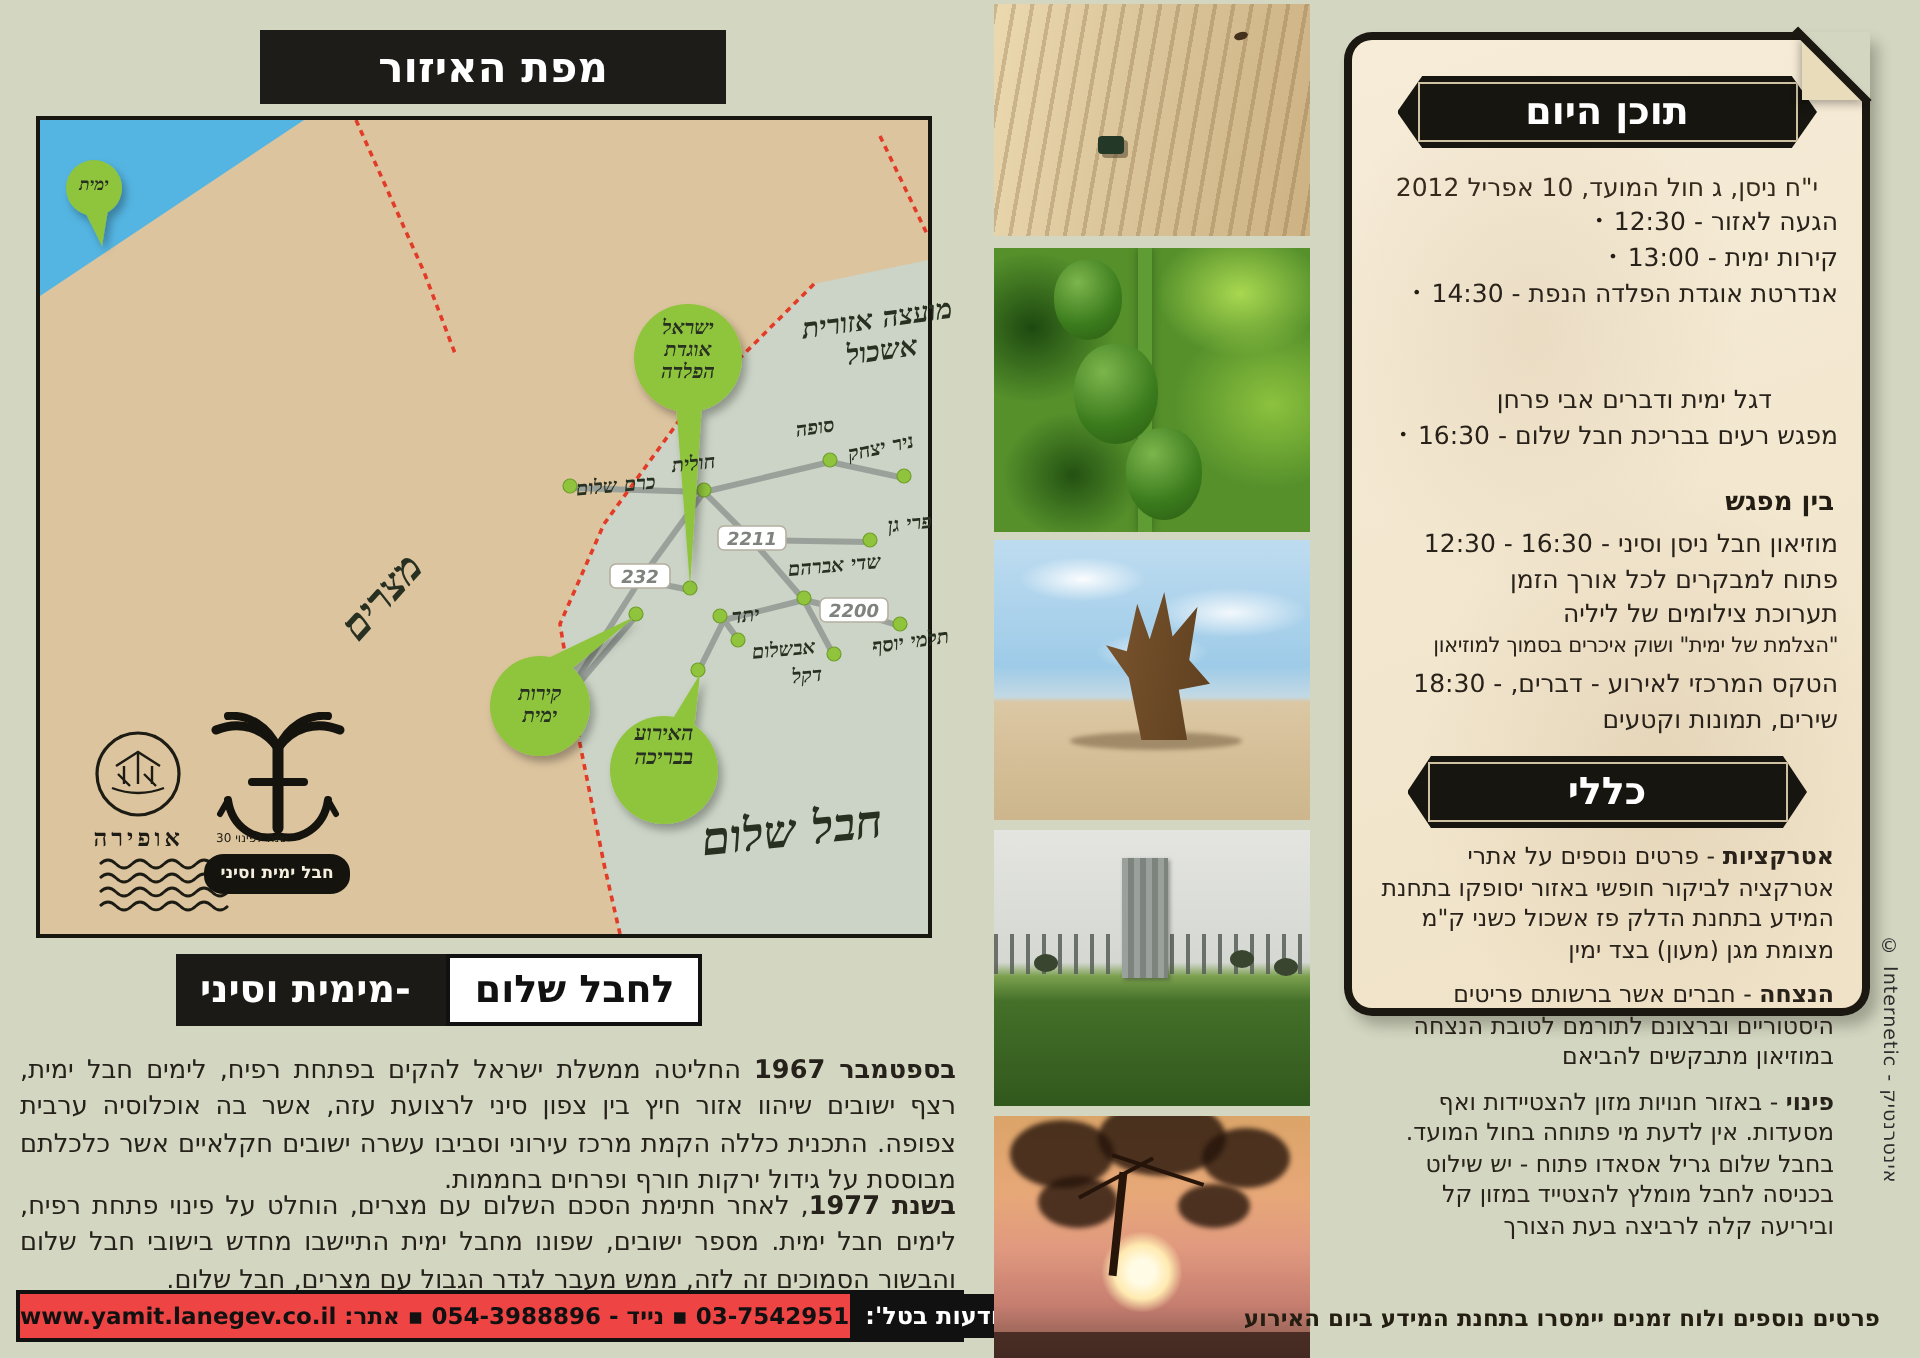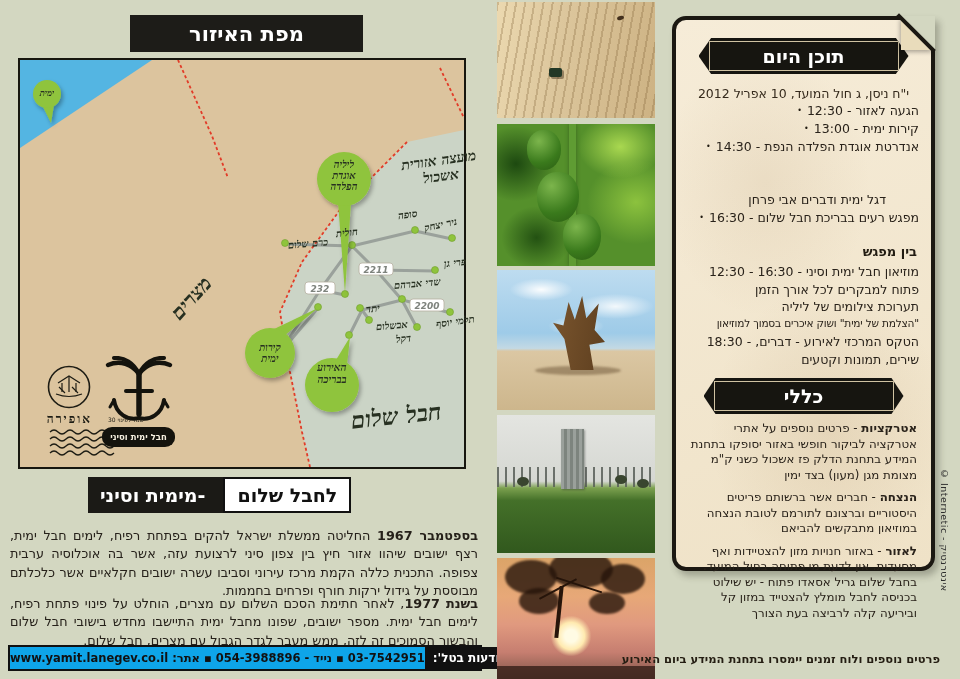--- a/index.html
+++ b/index.html
@@ -38,21 +38,21 @@
   }
   .heading2 .h-black .t{direction:rtl;}
   .heading2 .h-white{
     background:#ffffff;color:#111;font-size:19px;font-weight:bold;border:2px solid #111;
     display:flex;align-items:center;padding:0 12px;direction:rtl;box-sizing:border-box;
   }
   .para{position:absolute;left:10px;width:468px;direction:rtl;text-align:justify;
     font-size:12.8px;line-height:18.5px;color:#26211a;}
   .para b{font-weight:bold;}
   .contact{position:absolute;left:8px;top:645px;width:474px;height:26px;display:flex;direction:ltr;
-    border:2px solid #111;background:#0ea5e9;box-sizing:border-box;}
+    border:2px solid #111;background:#ef4444;box-sizing:border-box;}
   .contact .c-val{flex:1;display:flex;align-items:center;justify-content:center;direction:rtl;
     font-size:11.5px;font-weight:bold;color:#111;white-space:nowrap;}
   .contact .c-label{background:#111;color:#fff;display:flex;align-items:center;padding:0 8px;
     font-size:12px;font-weight:bold;direction:rtl;white-space:nowrap;}
   
   .ph{position:absolute;left:497px;width:158px;overflow:hidden;}
   .ph1{top:2px;height:116px;
     background:
       repeating-linear-gradient(100deg, rgba(125,95,52,.28) 0 2px, transparent 2px 9px),
       linear-gradient(100deg,#ecd9b0 0%,#dcc69c 40%,#cdb283 100%);}
@@ -89,21 +89,21 @@
   .palmblob{position:absolute;width:12px;height:9px;background:#39452f;border-radius:50%;}
   .ph5{top:558px;height:121px;
     background:linear-gradient(#dba468 0%, #e7a878 32%, #e0997f 55%, #c67e70 78%, #7c5448 100%);}
   .sun{position:absolute;left:54px;top:58px;width:40px;height:40px;
     background:radial-gradient(circle,#fffbe4 22%, #ffeab0 48%, rgba(255,220,150,0) 72%);}
   .tf{position:absolute;background:rgba(38,20,10,.8);border-radius:50%;filter:blur(1.2px);}
   .branch{position:absolute;background:#27150a;}
   .horizon{position:absolute;left:0;bottom:0;width:100%;height:13px;background:rgba(52,31,24,.8);}
   
   .panel{
-    position:absolute;left:672px;top:16px;width:263px;height:555px;box-sizing:border-box;
+    position:absolute;left:672px;top:16px;width:263px;height:492px;box-sizing:border-box;
     border:4px solid #1b1812;border-radius:14px 3px 14px 14px;
     background:
       radial-gradient(150px 190px at 35% 30%, rgba(150,110,60,.10), rgba(0,0,0,0) 70%),
       radial-gradient(170px 210px at 60% 75%, rgba(150,110,60,.13), rgba(0,0,0,0) 70%),
       linear-gradient(160deg,#f6ecd8,#efe2c7);
     box-shadow:4px 5px 7px rgba(40,40,30,.3);
     padding:0 12px;
   }
   .fold-cover{position:absolute;top:-4px;right:-4px;width:34px;height:34px;background:#d3d7c1;z-index:5;}
   .fold-flap{position:absolute;top:-4px;right:-4px;width:0;height:0;z-index:6;
@@ -204,21 +204,21 @@
         <circle cx="324" cy="119" r="27"></circle>
       <polygon points="252,270 264,276 298,248"></polygon>
         <circle cx="250" cy="293" r="25"></circle>
       <polygon points="316,300 327,305 330,277"></polygon>
         <circle cx="312" cy="325" r="27"></circle>
     </g>
   </svg>
 
   <div class="btext hand" style="left:13px;top:28px;width:28px;font-size:8.5px;">ימית</div>
   <div class="btext hand" style="left:297px;top:99px;width:54px;">
-    <div>ליליה</div>
+    <div>ישראל</div>
     <div>אוגדת</div>
     <div>הפלדה</div>
   </div>
   <div class="btext hand" style="left:226px;top:282px;width:48px;">
     <div>קירות</div>
     <div>ימית</div>
   </div>
   <div class="btext hand" style="left:285px;top:301px;width:54px;font-size:10.5px;line-height:12px;">
     <div>האירוע</div>
     <div>בבריכה</div>
@@ -364,36 +364,36 @@
     <span class="time">16:30</span>
     <span class="dash">-</span>
     <span class="txt">מפגש רעים בבריכת חבל שלום</span>
   </div>
 
   <div class="sec-head">בין מפגש</div>
 
   <div class="srow">
     <span class="time">12:30 - 16:30</span>
     <span class="dash">-</span>
-    <span class="txt">מוזיאון חבל ימית וסיני</span>
+    <span class="txt">מוזיאון חבל ניסן וסיני</span>
   </div>
   <div class="cont">פתוח למבקרים לכל אורך הזמן</div>
   <div class="cont">תערוכת צילומים של ליליה</div>
   <div class="cont xs">"הצלמת של ימית" ושוק איכרים בסמוך למוזיאון</div>
   <div class="srow">
     <span class="time">18:30</span>
     <span class="dash">-</span>
     <span class="txt">הטקס המרכזי לאירוע - דברים,</span>
   </div>
   <div class="cont">שירים, תמונות וקטעים</div>
 
   <div class="ribbon small">
     <div class="inner"></div>
     <span class="rtext">כללי</span>
   </div>
 
   <p class="gpara"><b>אטרקציות</b><span> - פרטים נוספים על אתרי אטרקציה לביקור חופשי באזור יסופקו בתחנת המידע בתחנת הדלק פז אשכול כשני ק"מ מצומת מגן (מעון) בצד ימין</span></p>
   <p class="gpara"><b>הנצחה</b><span> - חברים אשר ברשותם פריטים היסטוריים וברצונם לתורמם לטובת הנצחה במוזיאון מתבקשים להביאם</span></p>
-  <p class="gpara"><b>לאזור</b><span> - באזור חנויות מזון להצטיידות ואף מסעדות. אין לדעת מי פתוחה בחול המועד. בחבל שלום גריל אסאדו פתוח - יש שילוט בכניסה לחבל מומלץ להצטייד במזון קל וביריעה קלה לרביצה בעת הצורך</span></p>
+  <p class="gpara"><b>פינוי</b><span> - באזור חנויות מזון להצטיידות ואף מסעדות. אין לדעת מי פתוחה בחול המועד. בחבל שלום גריל אסאדו פתוח - יש שילוט בכניסה לחבל מומלץ להצטייד במזון קל וביריעה קלה לרביצה בעת הצורך</span></p>
 </div>
 
 <div class="pfooter">פרטים נוספים ולוח זמנים יימסרו בתחנת המידע ביום האירוע</div>
 <div class="credit">© Internetic - אינטרנטיק</div>
 
 </body></html>

